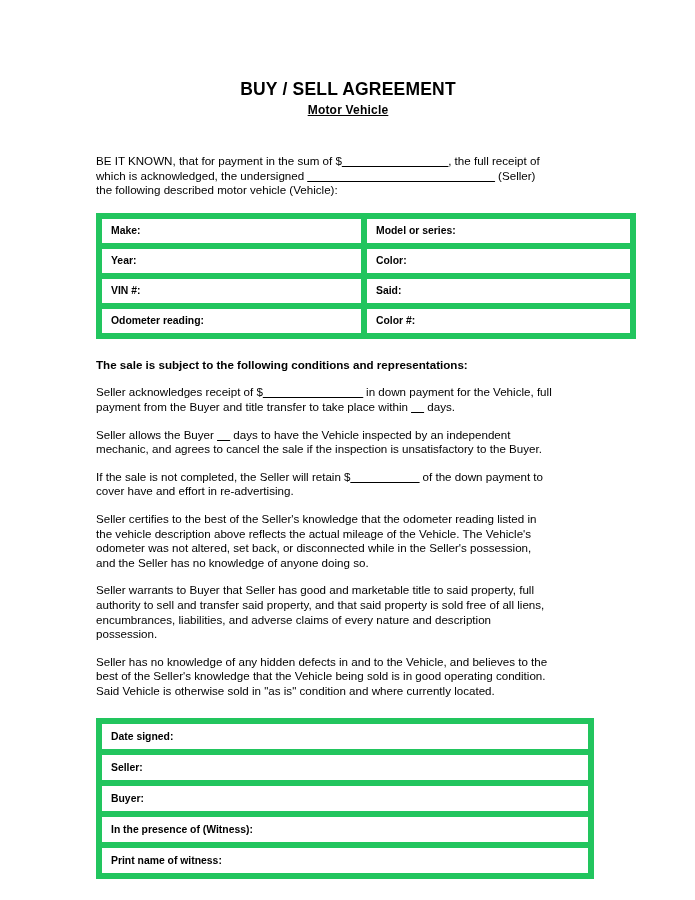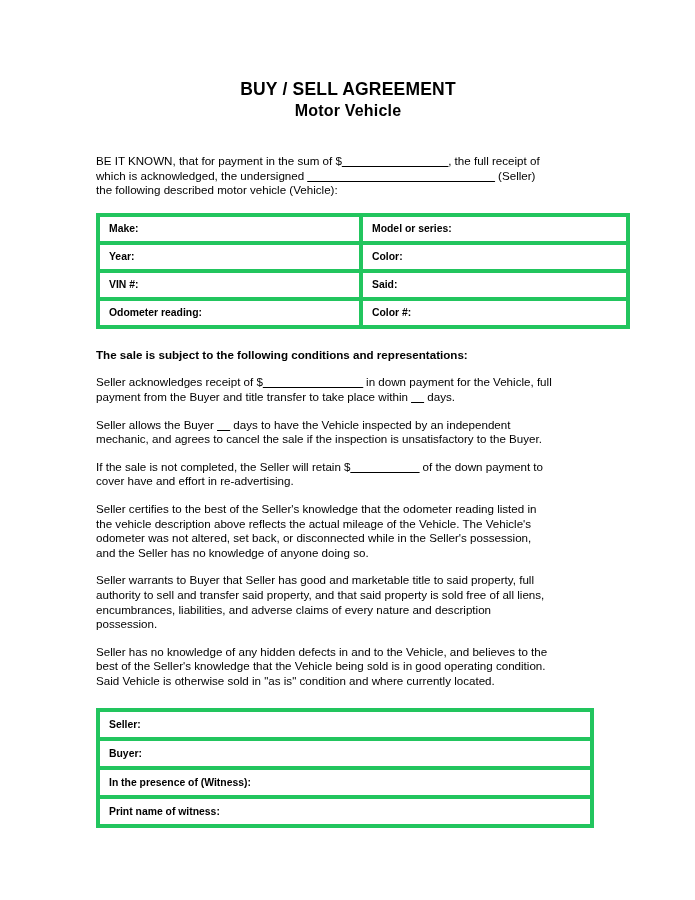--- a/index.html
+++ b/index.html
@@ -34,24 +34,25 @@
     text-align: center;
     margin-bottom: 0;
   }
   .title-line1 {
     font-size: 17.5px;
     font-weight: bold;
     letter-spacing: 0.2px;
     line-height: 22px;
   }
   .title-line2 {
-    font-size: 16px;
+    font-size: 12px;
     font-weight: bold;
     letter-spacing: 0.2px;
     line-height: 21px;
+    text-decoration: underline;
   }
 
   
   .intro {
     margin-top: 33px;
     font-size: 11.6px;
     line-height: 14.6px;
     text-align: left;
   }
   .intro .ln { display: block; white-space: nowrap; }
@@ -64,21 +65,21 @@
   .blank-sm { text-decoration: underline; }
 
   
   table.grid {
     border-collapse: collapse;
     table-layout: fixed;
     font-size: 10.4px;
     font-weight: bold;
   }
   table.grid td {
-    border: 4px solid #22c55e;
+    border: 6px solid #22c55e;
     padding: 5px 0 5px 9px;
     vertical-align: middle;
     line-height: 12px;
   }
   #vehicle-table {
     width: 504px;
     margin-top: 15px;
   }
   #vehicle-table td { height: 14px; }
   #vehicle-table td.col-left  { width: 250px; }
@@ -176,20 +177,23 @@
 
     <div class="para">
       <span class="ln">Seller has no knowledge of any hidden defects in and to the Vehicle, and believes to the</span>
       <span class="ln">best of the Seller's knowledge that the Vehicle being sold is in good operating condition.</span>
       <span class="ln">Said Vehicle is otherwise sold in "as is" condition and where currently located.</span>
     </div>
 
     <table class="grid" id="signature-table">
       <tbody>
         <tr>
+          <td>Date signed:</td>
+        </tr>
+        <tr>
           <td>Seller:</td>
         </tr>
         <tr>
           <td>Buyer:</td>
         </tr>
         <tr>
           <td>In the presence of (Witness):</td>
         </tr>
         <tr>
           <td>Print name of witness:</td>

